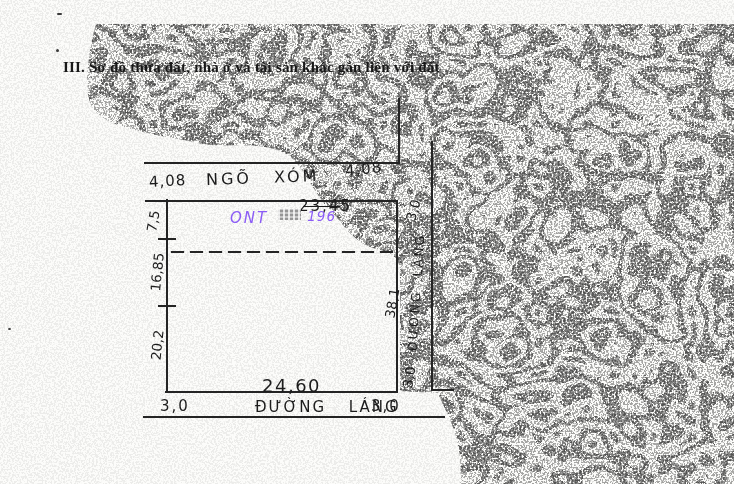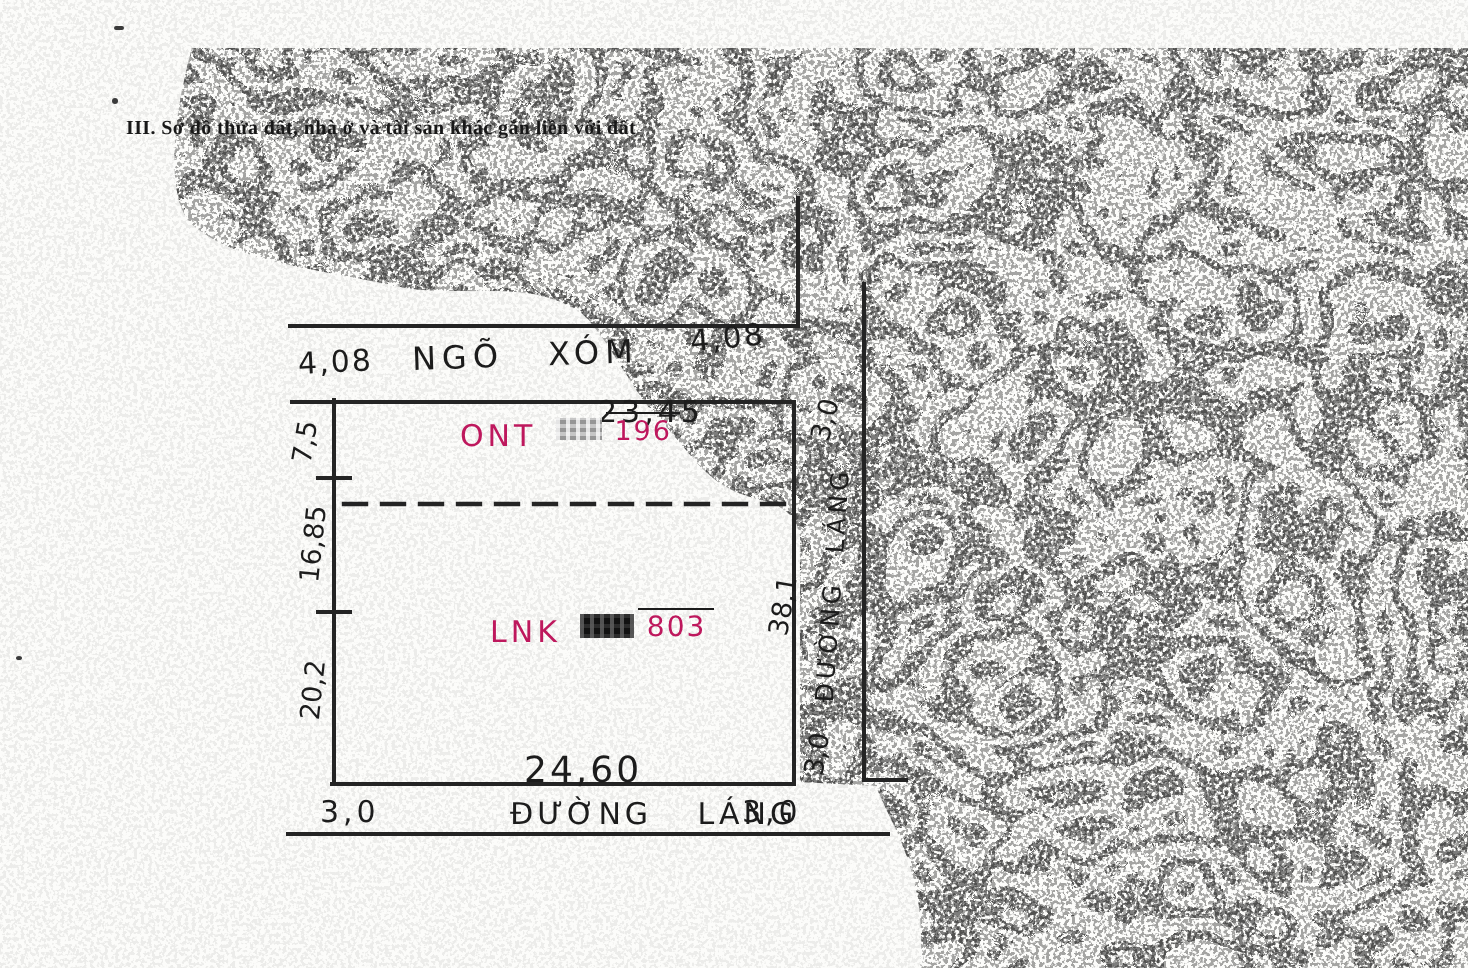--- a/index.html
+++ b/index.html
@@ -5,31 +5,31 @@
   html,body{margin:0;padding:0;background:#e8e8e8;}
   .screen{
     position:relative; width:734px; height:484px; overflow:hidden;
     background:#fcfcfa; font-family:"DejaVu Sans", sans-serif;
   }
   .layer{position:absolute; left:0; top:0;}
   
   .title{
     position:absolute; left:63px; top:59px; margin:0;
     font-family:"Liberation Serif", serif; font-weight:700;
-    font-size:10px; color:#181818; white-space:nowrap; letter-spacing:.2px;
+    font-size:15px; color:#181818; white-space:nowrap; letter-spacing:.2px;
     z-index:3;
   }
   
   .hw{
     position:absolute; color:#1c1c1c; white-space:nowrap; z-index:4;
     font-family:"DejaVu Sans", sans-serif; text-align:center;
   }
   .rot{transform-origin:50% 50%;}
   
-  .zone{position:absolute; display:flex; align-items:flex-start; gap:8px; z-index:4; color:#be185d;}
+  .zone{position:absolute; display:flex; align-items:flex-start; gap:8px; z-index:4; color:#8b5cf6;font-style:italic;}
   .zone .code{font-size:15px; letter-spacing:2px; padding-top:3px;}
   .frac{display:flex; flex-direction:row; align-items:center;}
   .frac .den{border-top:1.8px solid #1c1c1c; padding:1px 4px 0; font-size:13.5px; letter-spacing:1px;}
   .redact-light{
     width:23px; height:11px; margin:0 2px 1px; background-color:#c6c6c6;
     background-image:
       repeating-linear-gradient(90deg, rgba(255,255,255,.75) 0 2px, rgba(0,0,0,0) 2px 5px),
       repeating-linear-gradient(0deg, rgba(110,110,110,.55) 0 2px, rgba(0,0,0,0) 2px 4px);
   }
   .redact-dark{
@@ -121,27 +121,20 @@
   <div class="hw" style="left:262px;top:375px;font-size:18px;letter-spacing:1.5px">24,60</div>
 
   <div class="zone" style="left:230px;top:206px">
     <span class="code">ONT</span>
     <span class="frac">
       <span class="redact-light"></span>
       <span class="den">196</span>
     </span>
   </div>
 
-  <div class="zone" style="left:245px;top:304px">
-    <span class="code">LNK</span>
-    <span class="frac">
-      <span class="redact-dark"></span>
-      <span class="den" style="font-size:14px">803</span>
-    </span>
-  </div>
 
   <div class="hw rot" style="left:398px;top:202px;width:30px;font-size:13.5px;transform:rotate(-75deg)">3,0</div>
   <div class="hw rot" style="left:356px;top:285px;width:120px;font-size:12.5px;letter-spacing:2px;word-spacing:8px;transform:rotate(-86deg)">ĐƯỜNG LÁNG</div>
   <div class="hw rot" style="left:394px;top:369px;width:30px;font-size:13.5px;transform:rotate(-80deg)">3,0</div>
 
   <div class="hw" style="left:160px;top:397px;font-size:15px;letter-spacing:2px">3,0</div>
   <div class="hw" style="left:255px;top:398px;font-size:15px;letter-spacing:2px;word-spacing:16px">ĐƯỜNG LÁNG</div>
   <div class="hw" style="left:371px;top:397px;font-size:15px;letter-spacing:2px">3,0</div>
 
 </div>

